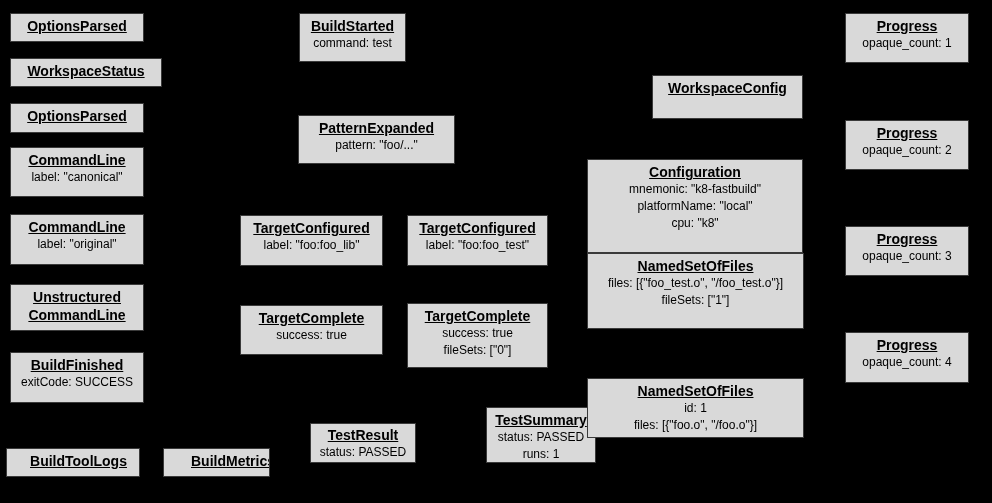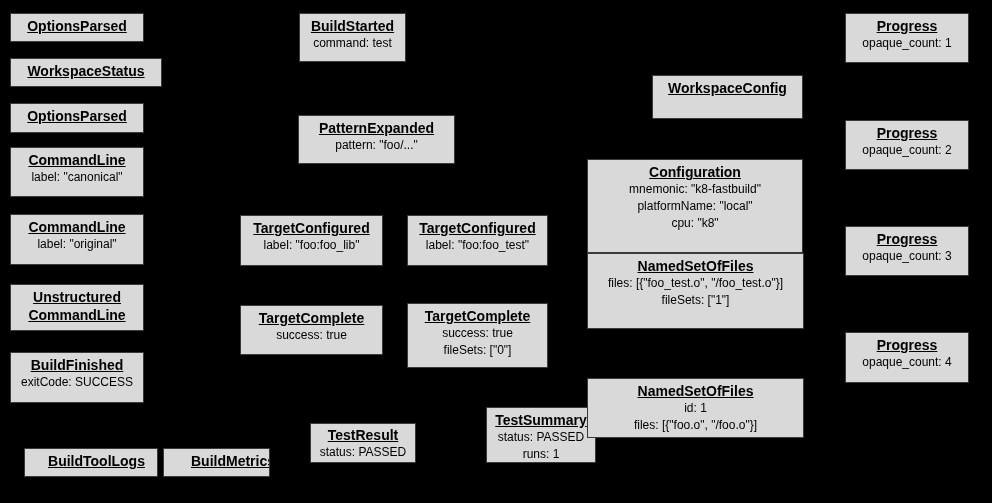--- a/index.html
+++ b/index.html
@@ -72,21 +72,21 @@
   <div class="node" style="left:10px;top:284px;width:134px;height:47px;">
     <div class="node-title">Unstructured
 CommandLine</div>
   </div>
 
   <div class="node" style="left:10px;top:352px;width:134px;height:51px;">
     <div class="node-title">BuildFinished</div>
     <div class="node-line">exitCode: SUCCESS</div>
   </div>
 
-  <div class="node" style="left:24px;top:448px;width:134px;height:29px;padding-left:17px;">
+  <div class="node" style="left:6px;top:448px;width:134px;height:29px;padding-left:17px;">
     <div class="node-title">BuildToolLogs</div>
   </div>
 
   <div class="node" style="left:163px;top:448px;width:107px;height:29px;padding-left:27px;">
     <div class="node-title">BuildMetrics</div>
   </div>
 
   <div class="node" style="left:299px;top:13px;width:107px;height:49px;">
     <div class="node-title">BuildStarted</div>
     <div class="node-line">command: test</div>

